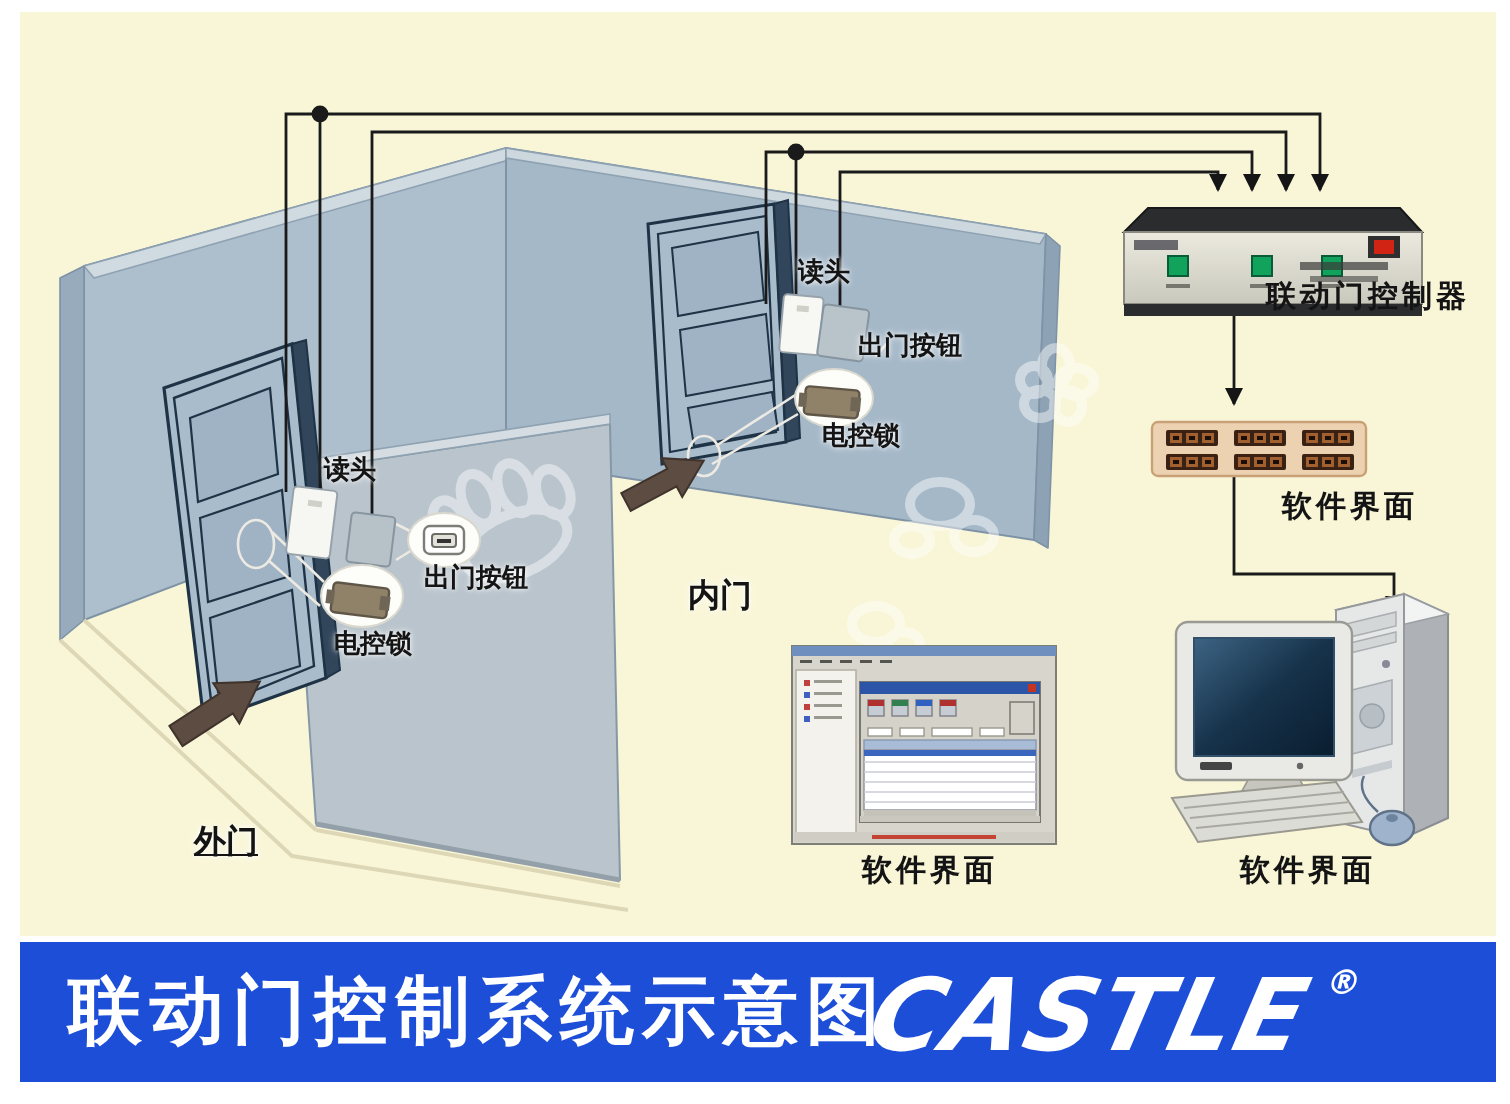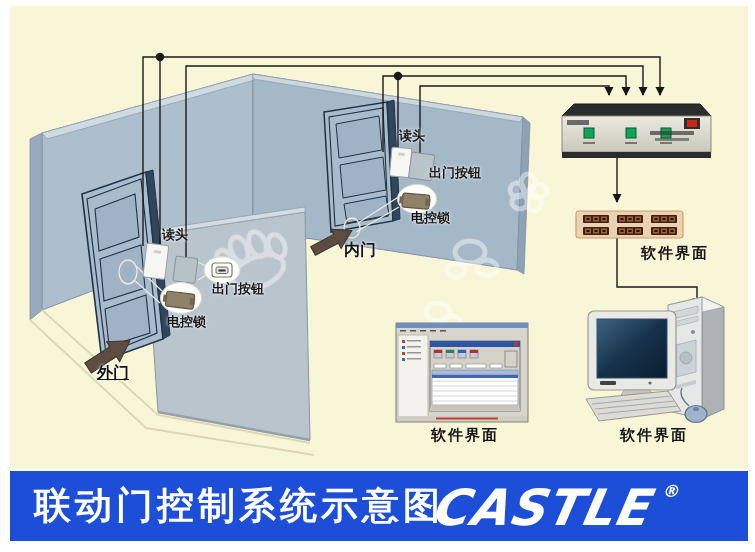--- a/index.html
+++ b/index.html
@@ -2,21 +2,21 @@
 <html><head>
 <meta charset="utf-8">
 <style>
   html,body{margin:0;padding:0;background:#ffffff;}
   .stage{position:relative;width:755px;height:552px;background:#ffffff;overflow:hidden;
          font-family:"DejaVu Sans","Liberation Sans",sans-serif;}
   .paper{position:absolute;left:10px;top:6px;width:738px;height:462px;background:#f9f6d8;}
   .scene-svg{position:absolute;left:0;top:0;}
   .lbl{position:absolute;font-size:13px;font-weight:bold;color:#141414;white-space:nowrap;
        text-shadow:0 0 2px rgba(255,255,255,.85),0 0 4px rgba(255,255,255,.6);}
-  .lbl.big{font-size:16px;}
+  .lbl.big{font-size:16px;margin-top:48px;}
   .lbl.equip{font-size:15px;letter-spacing:2px;text-shadow:none;}
   .banner{position:absolute;left:10px;top:471px;width:738px;height:70px;background:#1d4ed8;}
   .banner-title{position:absolute;left:24px;top:0;height:70px;line-height:70px;
                 font-size:37px;font-weight:bold;color:#ffffff;letter-spacing:4px;}
   .logo{position:absolute;right:70px;top:8px;color:#ffffff;font-weight:900;font-style:italic;
         font-size:50px;letter-spacing:1px;transform:skewX(-13deg);}
   .logo .reg{font-size:17px;font-weight:bold;vertical-align:28px;margin-left:6px;font-style:normal;}
 </style>
 </head>
 <body>
@@ -297,20 +297,21 @@
   <div class="lbl" style="left:162px;top:226px;">读头</div>
   <div class="lbl" style="left:212px;top:280px;">出门按钮</div>
   <div class="lbl" style="left:167px;top:313px;">电控锁</div>
   <div class="lbl big" style="left:97px;top:363px;text-decoration:underline;">外门</div>
 
   <div class="lbl" style="left:399px;top:127px;">读头</div>
   <div class="lbl" style="left:429px;top:164px;">出门按钮</div>
   <div class="lbl" style="left:411px;top:209px;">电控锁</div>
   <div class="lbl big" style="left:344px;top:240px;">内门</div>
 
+  <div class="lbl equip" style="left:633px;top:139px;">联动门控制器</div>
   <div class="lbl equip" style="left:641px;top:244px;">软件界面</div>
   <div class="lbl equip" style="left:431px;top:426px;font-family:Liberation Mono, monospace;">软件界面</div>
   <div class="lbl equip" style="left:620px;top:426px;">软件界面</div>
 
   <div class="banner">
     <div class="banner-title">联动门控制系统示意图</div>
     <div class="logo">
       <span>CASTLE</span><span class="reg">®</span>
     </div>
   </div>

